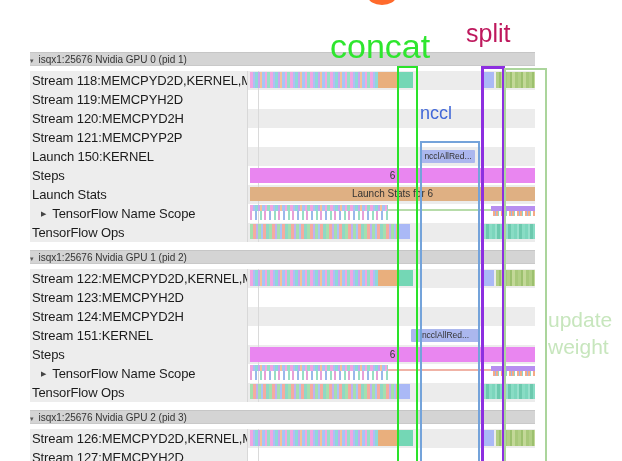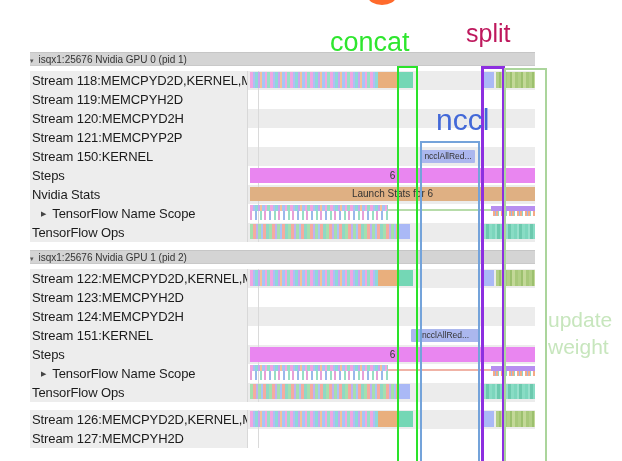--- a/index.html
+++ b/index.html
@@ -41,23 +41,23 @@
 
   
   .ann-box{position:absolute;z-index:5;border:2px solid;background:transparent;pointer-events:none;}
   #rect-concat{left:397px;top:66px;width:17px;height:395px;}
   #rect-nccl{left:420px;top:141px;width:56px;height:320px;}
   #rect-split{left:481px;top:66px;width:18px;height:395px;border-width:3px;}
   #rect-weight{left:504px;top:68px;width:39px;height:393px;}
 
   
   .ann-text{position:absolute;z-index:6;pointer-events:none;}
-  #ann-concat{left:330px;top:27px;font-size:27px;}
+  #ann-concat{left:330px;top:27px;font-size:34px;}
   #ann-split{left:466px;top:19px;font-size:25px;}
-  #ann-nccl{left:436px;top:103px;font-size:30px;}
+  #ann-nccl{left:420px;top:103px;font-size:18px;}
   #ann-weight{left:548px;top:306px;font-size:21px;line-height:27px;}
 
   
   #orange-frag{position:absolute;left:368px;top:-12px;width:28px;height:17px;border-radius:50%;z-index:6;}
 </style>
 </head>
 <body>
 
 <div class="canvas">
 
@@ -102,37 +102,37 @@
           <div class="cell gray"></div>
         </div>
         <div class="row">
           <div class="row-label">
             <span class="lab-text">Stream 121:MEMCPYP2P</span>
           </div>
           <div class="cell"></div>
         </div>
         <div class="row">
           <div class="row-label">
-            <span class="lab-text">Stream 150:KERNEL</span>
+            <span class="lab-text">Launch 150:KERNEL</span>
           </div>
           <div class="cell gray">
             <div class="seg nccl-bar" style="left: 173px; top: 3px; width: 54px; height: 13px; background: rgb(171, 183, 238);">ncclAllRed...</div>
           </div>
         </div>
         <div class="row">
           <div class="row-label">
             <span class="lab-text">Steps</span>
           </div>
           <div class="cell">
             <div class="seg val-bar" style="left: 2px; top: 2px; width: 285px; height: 15px; background: rgb(233, 134, 240);">6</div>
           </div>
         </div>
         <div class="row">
           <div class="row-label">
-            <span class="lab-text">Nvidia Stats</span>
+            <span class="lab-text">Launch Stats</span>
           </div>
           <div class="cell gray">
             <div class="seg val-bar" style="left: 2px; top: 2px; width: 285px; height: 14px; background: rgb(223, 176, 131); line-height: 14px;">Launch Stats for 6</div>
           </div>
         </div>
         <div class="row">
           <div class="row-label">
             <span class="tri-r">▶</span>
             <span class="lab-text">TensorFlow Name Scope</span>
           </div>
@@ -218,20 +218,24 @@
             <span class="lab-text">TensorFlow Ops</span>
           </div>
           <div class="cell gray">
             <div class="seg stripes-ops" style="left: 2px; top: 1px; width: 148px; height: 15px;"></div>
             <div class="seg " style="left: 150px; top: 1px; width: 12px; height: 15px; background: rgb(170, 185, 246);"></div>
             <div class="seg stripes-teal" style="left: 233px; top: 1px; width: 54px; height: 15px;"></div>
           </div>
         </div>
       </div>
       <div class="section">
+        <div class="sec-header">
+          <span class="tri">▾</span>
+          <span class="sec-title">isqx1:25676 Nvidia GPU 2 (pid 3)</span>
+        </div>
         <div class="row">
           <div class="row-label">
             <span class="lab-text">Stream 126:MEMCPYD2D,KERNEL,MI</span>
           </div>
           <div class="cell gray">
             <div class="seg stripes-mixed" style="left: 2px; top: 1px; width: 128px; height: 16px;"></div>
             <div class="seg " style="left: 130px; top: 1px; width: 20px; height: 16px; background: rgb(233, 175, 125);"></div>
             <div class="seg " style="left: 151px; top: 1px; width: 14px; height: 16px; background: rgb(116, 215, 181);"></div>
             <div class="seg " style="left: 233px; top: 1px; width: 13px; height: 16px; background: rgb(170, 185, 246);"></div>
             <div class="seg stripes-green" style="left: 248px; top: 1px; width: 39px; height: 16px;"></div>

